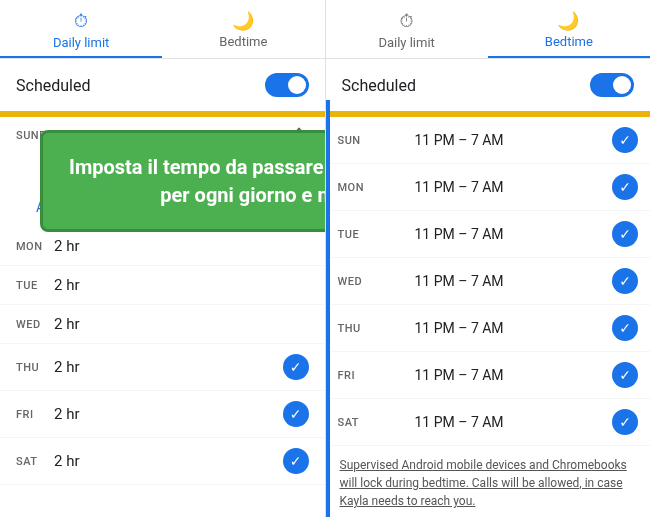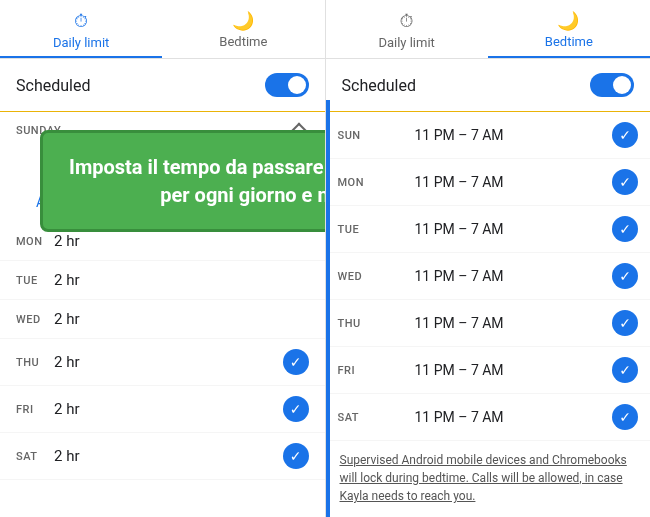--- a/index.html
+++ b/index.html
@@ -63,21 +63,21 @@
       font-size: 18px;
       margin-bottom: 3px;
     }
 
     .scheduled-row {
       display: flex;
       flex-direction: row;
       align-items: center;
       justify-content: space-between;
       padding: 14px 16px;
-      border-bottom: 1px solid #eab308;
+      border-bottom: 6px solid #eab308;
     }
 
     .scheduled-label {
       font-size: 16px;
       color: #202124;
     }
 
     
     .toggle {
       width: 44px;

